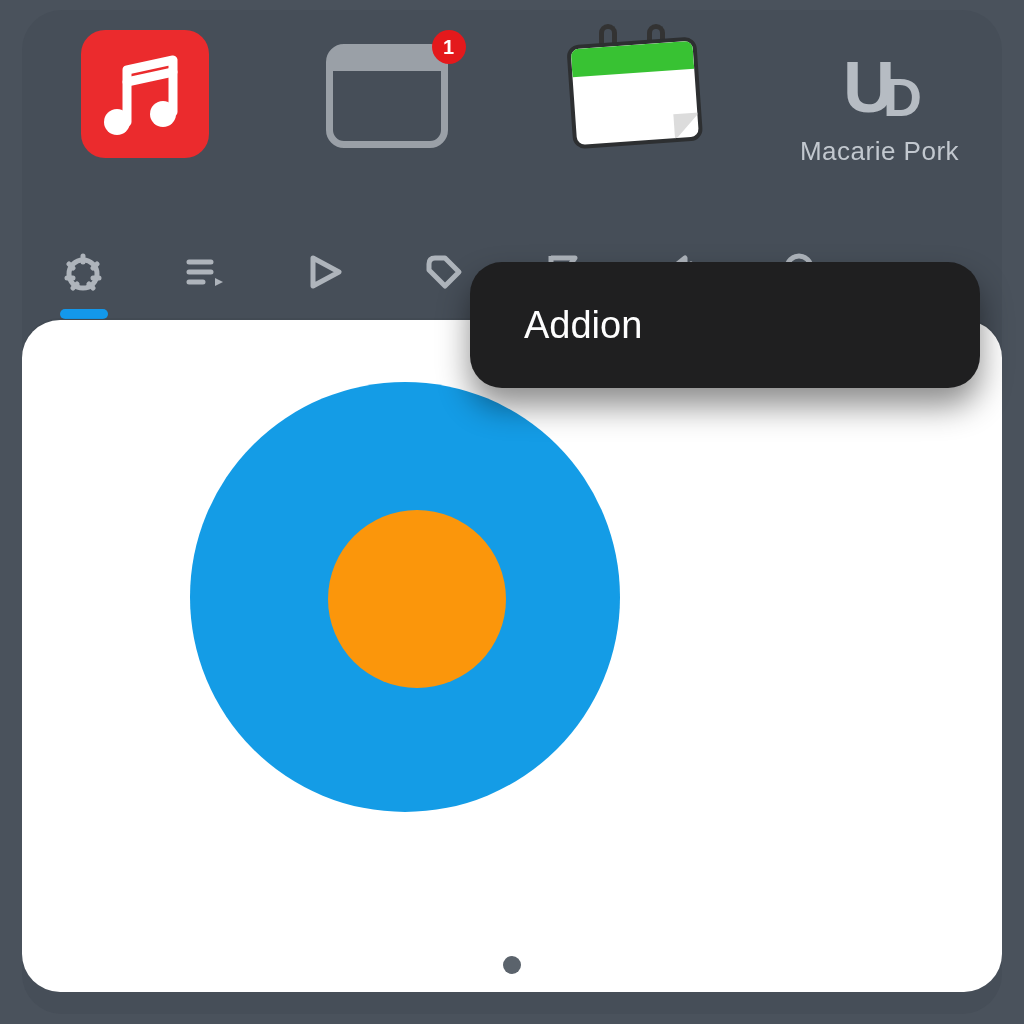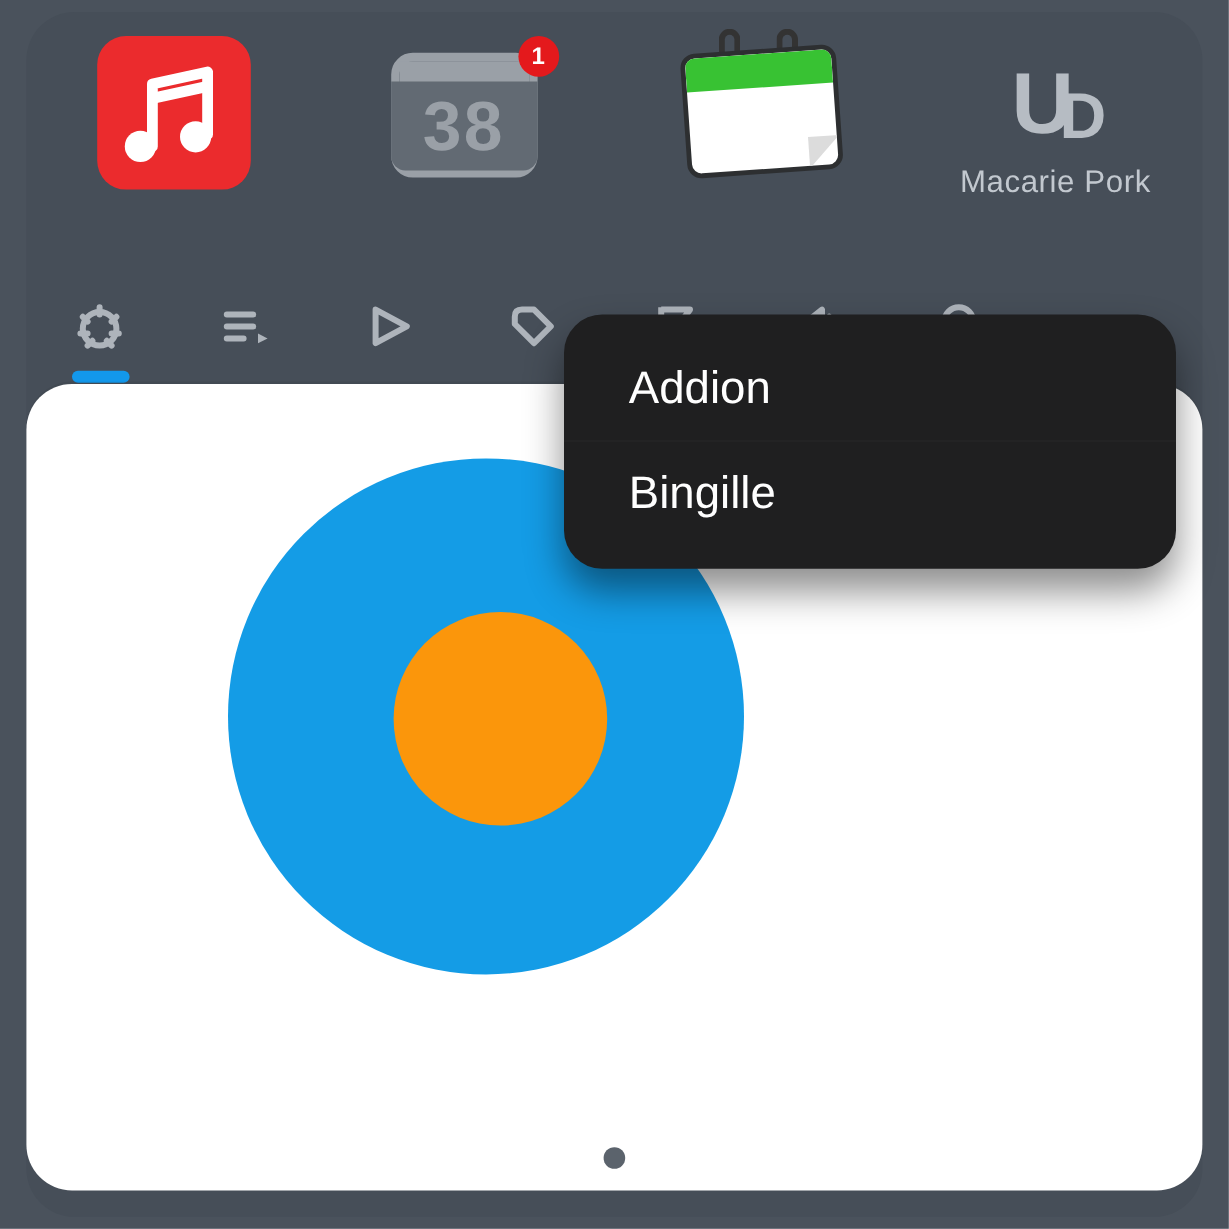--- a/index.html
+++ b/index.html
@@ -235,23 +235,20 @@
           <circle cx="36" cy="92" r="13" fill="#ffffff"></circle>
           <circle cx="82" cy="84" r="13" fill="#ffffff"></circle>
         </svg>
       </div>
     </div>
 
     <div class="app-slot">
       <div class="cal38">
         <div class="cal38-frame"></div>
         <div class="cal38-header"></div>
-        <div class="cal38-num">
-            <span>38</span>
-          </div>
         <div class="cal38-badge">
           <span>1</span>
         </div>
       </div>
     </div>
 
     <div class="app-slot">
       <div class="note-cal">
         <div class="ring l"></div>
         <div class="ring r"></div>
@@ -317,18 +314,15 @@
 
   <div class="card">
     <div class="disc"></div>
     <div class="pager"></div>
   </div>
 
   <div class="menu">
     <div class="menu-item">
         <span>Addion</span>
       </div>
-    <div class="menu-item">
-        <span>Bingille</span>
-      </div>
   </div>
 
 </div>
 
 </body></html>

